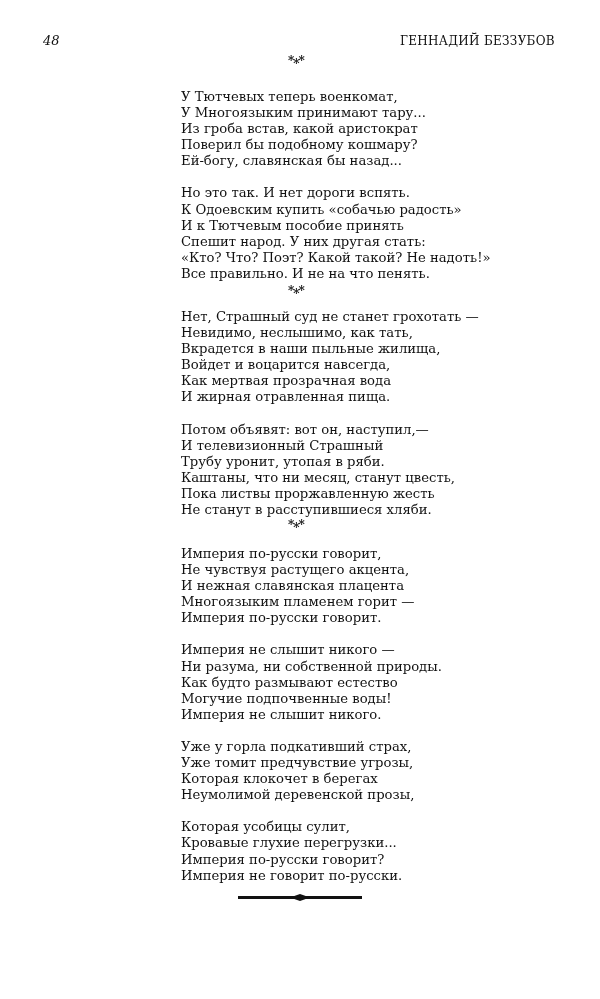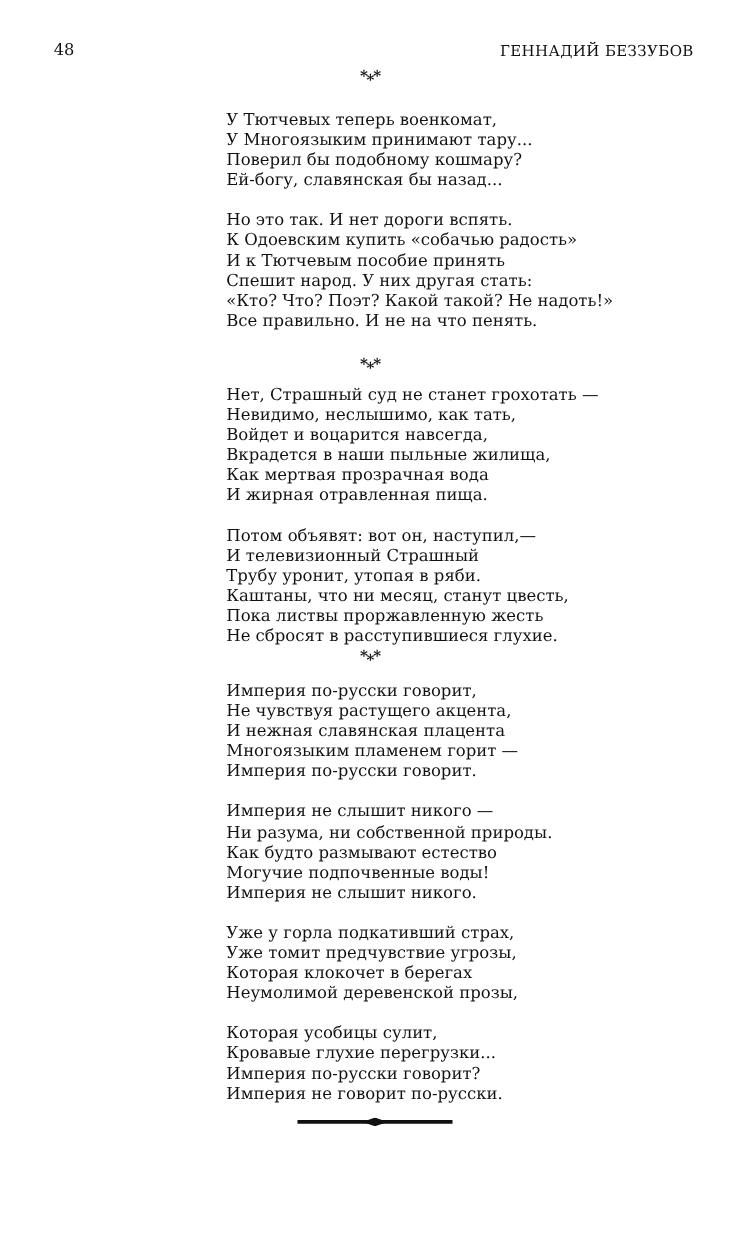--- a/index.html
+++ b/index.html
@@ -1,18 +1,18 @@
 <!DOCTYPE html>
 <html><head>
 <meta charset="utf-8">
 <style>
   html, body { margin: 0; padding: 0; background: #ffffff; }
   body { width: 600px; height: 999px; position: relative; overflow: hidden;
          font-family: "DejaVu Serif", "Liberation Serif", serif; color: #111; }
-  .page-number { position: absolute; left: 43px; top: 33px; font-size: 13px; }
+  .page-number { position: absolute; left: 43px; top: 33px; font-size: 13px; font-style: italic; }
   .running-head { position: absolute; right: 45px; top: 34px; font-size: 12px; letter-spacing: 0.3px; text-align: right; }
   .poem { position: absolute; left: 181px; width: 340px; }
   .stanza { margin: 0 0 16px 0; }
   .line { font-size: 13.2px; line-height: 16.1px; white-space: nowrap; }
   .asterism { position: absolute; left: 288px; font-size: 12px; letter-spacing: -1px; font-weight: bold; }
   .asterism .mid { position: relative; top: 3px; }
   .end-rule { position: absolute; left: 238px; top: 896px; width: 124px; height: 3px; background: #111; }
   .end-rule::after { content: ""; position: absolute; left: 52px; top: -2px; width: 20px; height: 7px;
                      background: #111; clip-path: polygon(0 50%, 50% 0, 100% 50%, 50% 100%); }
 </style>
@@ -22,52 +22,53 @@
 <div class="page-number">48</div>
 <div class="running-head">ГЕННАДИЙ БЕЗЗУБОВ</div>
 
 <div class="asterism" style="top:54px">
   <span>*</span><span class="mid">*</span><span>*</span>
 </div>
 <div class="poem" style="top:89px">
   <div class="stanza">
     <div class="line">У Тютчевых теперь военкомат,</div>
     <div class="line">У Многоязыким принимают тару...</div>
+    <div class="line">Из гроба встав, какой аристократ</div>
     <div class="line">Поверил бы подобному кошмару?</div>
     <div class="line">Ей-богу, славянская бы назад...</div>
   </div>
   <div class="stanza">
     <div class="line">Но это так. И нет дороги вспять.</div>
     <div class="line">К Одоевским купить «собачью радость»</div>
     <div class="line">И к Тютчевым пособие принять</div>
     <div class="line">Спешит народ. У них другая стать:</div>
     <div class="line">«Кто? Что? Поэт? Какой такой? Не надоть!»</div>
     <div class="line">Все правильно. И не на что пенять.</div>
   </div>
 </div>
 
 <div class="asterism" style="top:284px">
   <span>*</span><span class="mid">*</span><span>*</span>
 </div>
 <div class="poem" style="top:309px">
   <div class="stanza">
     <div class="line">Нет, Страшный суд не станет грохотать —</div>
     <div class="line">Невидимо, неслышимо, как тать,</div>
+    <div class="line">Вкрадется в наши пыльные жилища,</div>
     <div class="line">Войдет и воцарится навсегда,</div>
-    <div class="line">Вкрадется в наши пыльные жилища,</div>
     <div class="line">Как мертвая прозрачная вода</div>
     <div class="line">И жирная отравленная пища.</div>
   </div>
   <div class="stanza">
     <div class="line">Потом объявят: вот он, наступил,—</div>
     <div class="line">И телевизионный Страшный</div>
     <div class="line">Трубу уронит, утопая в ряби.</div>
     <div class="line">Каштаны, что ни месяц, станут цвесть,</div>
     <div class="line">Пока листвы проржавленную жесть</div>
-    <div class="line">Не сбросят в расступившиеся глухие.</div>
+    <div class="line">Не станут в расступившиеся хляби.</div>
   </div>
 </div>
 
 <div class="asterism" style="top:518px">
   <span>*</span><span class="mid">*</span><span>*</span>
 </div>
 <div class="poem" style="top:546px">
   <div class="stanza">
     <div class="line">Империя по-русски говорит,</div>
     <div class="line">Не чувствуя растущего акцента,</div>

